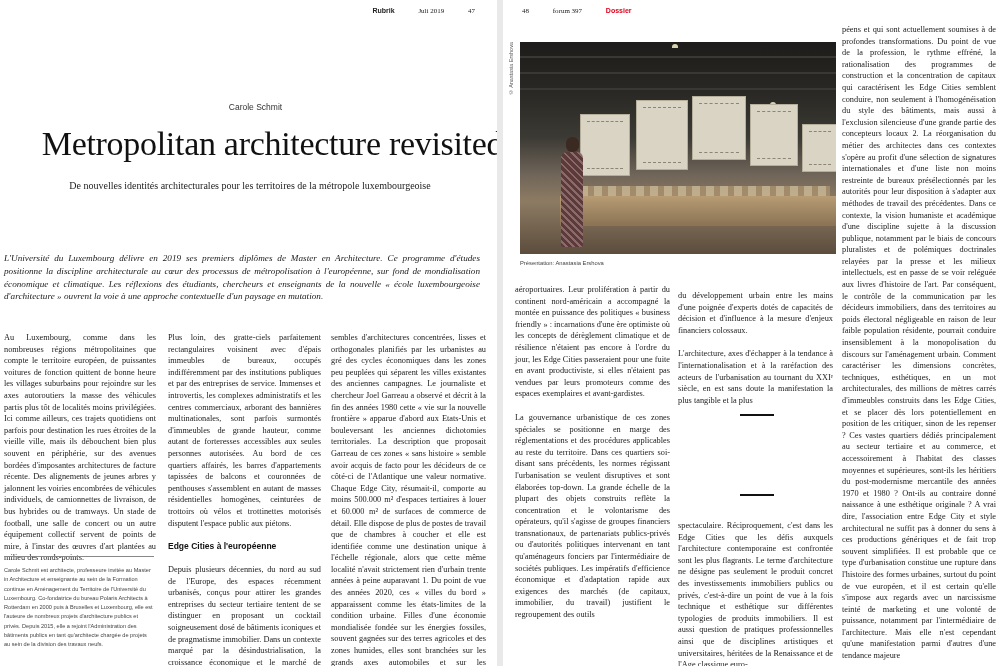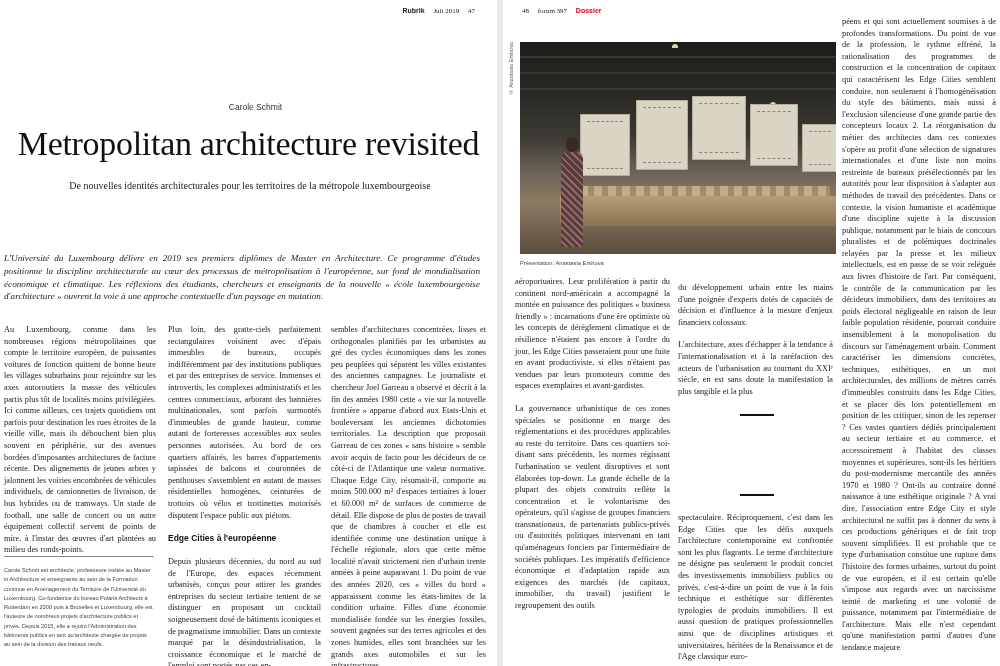--- a/index.html
+++ b/index.html
@@ -8,35 +8,35 @@
     position: relative; font-family: "Liberation Serif", "DejaVu Serif", serif; color: #222;
   }
   .page { position: absolute; top: 0; height: 666px; background: #fff; }
   .page-left { left: 0; width: 497px; }
   .page-right { left: 503px; width: 497px; }
   .gutter { position: absolute; left: 497px; top: 0; width: 6px; height: 666px; background: #e9e9e9; }
 
   .header { position: absolute; top: 7px; font-size: 7px; white-space: nowrap; }
   .header-left { right: 22px; }
   .header-right { left: 19px; }
-  .header span { margin-right: 7px; }
+  .header span { margin-right: 22px; }
   .rubric { font-family: "Liberation Sans", sans-serif; font-weight: bold; }
   .dossier { font-family: "Liberation Sans", sans-serif; font-weight: bold; color: #e0001b; }
 
   .author { position: absolute; top: 102px; left: 0; width: 511px; text-align: center;
     font-family: "Liberation Sans", sans-serif; font-size: 8.5px; color: #333; }
   .title { position: absolute; top: 124px; left: 0; width: 497px; text-align: center;
-    font-size: 34px; color: #111; letter-spacing: -0.3px; line-height: 40px; }
+    font-size: 34px; color: #111; letter-spacing: -0.3px; line-height: 40px; padding-left: 24px; }
   .subtitle { position: absolute; top: 177px; left: 40px; width: 420px; text-align: center;
     font-size: 10px; line-height: 18px; color: #222; }
   .lead { position: absolute; top: 252px; left: 4px; width: 476px; font-style: italic;
     font-size: 9.2px; line-height: 12.8px; color: #222; text-align: justify; }
 
   .col { position: absolute; font-size: 8.3px; line-height: 11.6px; text-align: justify; hyphens: auto; color: #222; }
-  .col p { margin: 4px 0 11px 0; }
+  .col p { margin: 12px 0 11px 0; }
   .col p.cont { margin-bottom: 0; }
   .col h3 { font-family: "Liberation Sans", sans-serif; font-weight: bold; font-size: 8.5px;
     line-height: 12px; margin: 4px 0 12px 0; color: #111; text-align: left; }
 
   .bio-rule { position: absolute; left: 4px; top: 556px; width: 150px; border-top: 1px solid #888; }
   .bio { position: absolute; left: 4px; top: 566px; width: 150px; font-family: "Liberation Sans", sans-serif;
     font-size: 5.6px; line-height: 9.3px; color: #444; }
 
   .photo-wrap { position: absolute; left: 17px; top: 42px; width: 316px; height: 212px; }
   .photo { position: absolute; inset: 0; overflow: hidden;

